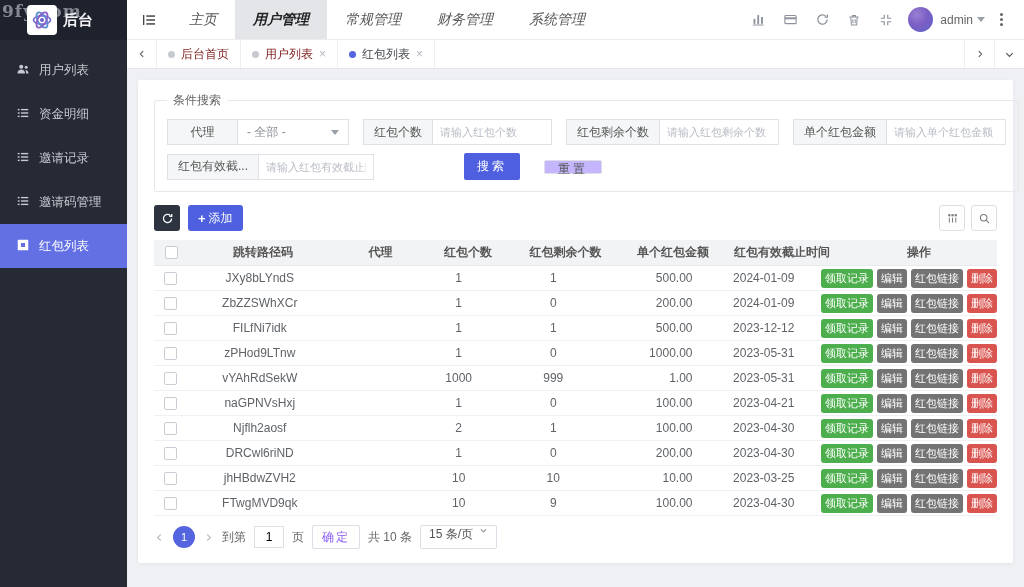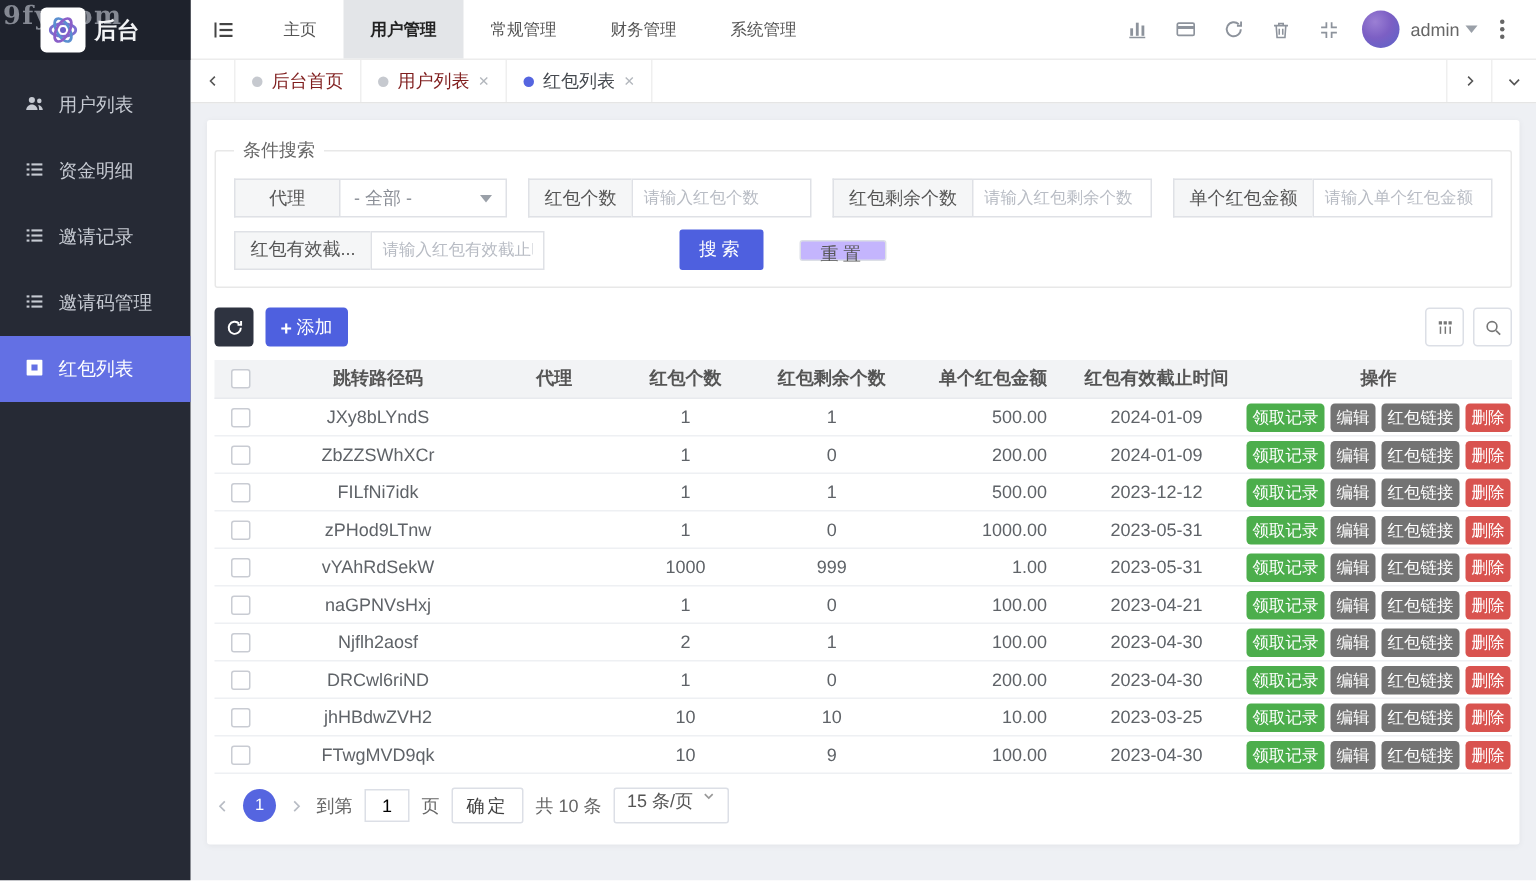--- a/index.html
+++ b/index.html
@@ -24,21 +24,21 @@
   .side-menu { padding-top:8px; }
   .side-item { height:44px; display:flex; align-items:center; gap:9px; padding-left:16px; color:#c6cad2; font-size:12.5px; cursor:pointer; }
   .side-item.active { background:#6370e4; color:#fff; }
   .side-item svg { flex-shrink:0; }
 
   
   .main { flex:1; min-width:0; display:flex; flex-direction:column; }
 
   .topbar { height:40px; background:#fff; border-bottom:1px solid #ececec; display:flex; align-items:stretch; }
   .collapse-btn { width:44px; display:flex; align-items:center; justify-content:center; color:#444; cursor:pointer; }
-  .nav-item { padding:0 18px; display:flex; align-items:center; font-size:11px; color:#555; cursor:pointer; }
+  .nav-item { padding:0 18px; display:flex; align-items:center; font-size:14px; color:#555; cursor:pointer;font-style:italic; }
   .nav-item.active { background:#e3e5e8; color:#222; font-weight:bold; }
   .topbar-right { margin-left:auto; display:flex; align-items:center; padding-right:10px; }
   .hicon { width:32px; display:flex; align-items:center; justify-content:center; color:#8d939c; cursor:pointer; }
   .avatar { width:25px; height:25px; border-radius:50%; margin-left:6px;
     background:radial-gradient(circle at 35% 30%, #9b7fd4 0%, #7c5fc4 45%, #5a63c8 100%); }
   .admin-name { font-size:12px; color:#666; margin:0 3px 0 7px; display:flex; align-items:center; gap:4px; cursor:pointer; }
   .caret-down { width:0; height:0; border-left:4px solid transparent; border-right:4px solid transparent; border-top:5px solid #9aa0a8; display:inline-block; }
   .kebab { width:26px; display:flex; align-items:center; justify-content:center; cursor:pointer; }
   .kebab i { width:3px; height:3px; border-radius:50%; background:#666; display:block; box-shadow:0 -5px 0 #666, 0 5px 0 #666; }
 
@@ -47,21 +47,21 @@
   .tab { display:flex; align-items:center; gap:6px; padding:0 11px; border-right:1px solid #efefef; font-size:12px; color:#7f1d1d; cursor:pointer; }
   .tab .dot { width:7px; height:7px; border-radius:50%; background:#c6c9cf; }
   .tab.active { color:#45494f; }
   .tab.active .dot { background:#5565e0; }
   .tab-x { color:#b3b7bd; font-size:12px; line-height:1; }
   .tab-x::before { content:"\00d7"; }
   .tabbar-right { margin-left:auto; display:flex; }
   .tabbar-right .tab-nav-btn { border-right:none; border-left:1px solid #efefef; }
 
   .content { flex:1; padding:11px; overflow:hidden; }
-  .card { background:#fff; border-radius:2px; box-shadow:0 1px 4px rgba(0,0,0,.05); padding:12px 5px 14px; }
+  .card { background:#fff; border-radius:2px; box-shadow:0 1px 4px rgba(0,0,0,.05); padding:12px 16px 14px; }
 
   
   fieldset.search-fs { border:1px solid #e8e8e8; border-radius:2px; margin:0; padding:2px 12px 11px; }
   fieldset.search-fs legend { font-size:12px; color:#666; padding:0 6px; }
   .f-row { display:flex; align-items:center; gap:14px; margin-top:8px; }
   .f-group { display:flex; }
   .f-label { background:#f5f6f7; border:1px solid #dfe1e6; border-right:none; height:26px; display:flex; align-items:center; justify-content:center; padding:0 10px; font-size:12px; color:#555; white-space:nowrap; }
   .f-label.trunc { max-width:92px; overflow:hidden; }
   .f-input { border:1px solid #dfe1e6; height:26px; width:120px; padding:0 7px; font-size:11px; color:#444; font-family:inherit; outline:none; }
   .f-input::placeholder { color:#b8bcc4; }
@@ -95,21 +95,21 @@
   .tag { border:none; color:#fff; font-size:11px; padding:2px 4px; border-radius:3px; font-family:inherit; cursor:pointer; white-space:nowrap; }
   .tag-green { background:#4cae4c; }
   .tag-blue  { background:#737373; }
   .tag-red   { background:#d9534f; }
 
   
   .pager { display:flex; align-items:center; gap:8px; margin-top:9px; color:#666; }
   .pg-arrow { color:#b8bcc4; display:flex; align-items:center; cursor:pointer; }
   .pg-cur { width:22px; height:22px; border-radius:50%; background:#5565e0; color:#fff; display:flex; align-items:center; justify-content:center; font-size:11px; cursor:pointer; }
   .pg-input { width:30px; height:22px; border:1px solid #dcdfe6; text-align:center; font-size:12px; font-family:inherit; outline:none; }
-  .pg-btn { border:1px solid #dcdfe6; background:#fff; height:24px; padding:0 9px; font-size:12px; color:#404040; border-radius:2px; letter-spacing:2px; cursor:pointer; font-family:inherit; }
+  .pg-btn { border:1px solid #dcdfe6; background:#fff; height:24px; padding:0 9px; font-size:12px; color:#8b5cf6; border-radius:2px; letter-spacing:2px; cursor:pointer; font-family:inherit; }
   .pg-select { border:1px solid #dcdfe6; height:24px; display:flex; align-items:flex-start; gap:6px; padding:0 8px; border-radius:2px; color:#555; cursor:pointer; }
 </style>
 </head>
 <body>
 
 <div class="app">
 
   <aside class="sidebar">
     <div class="watermark">9fy.com</div>
     <div class="brand">

